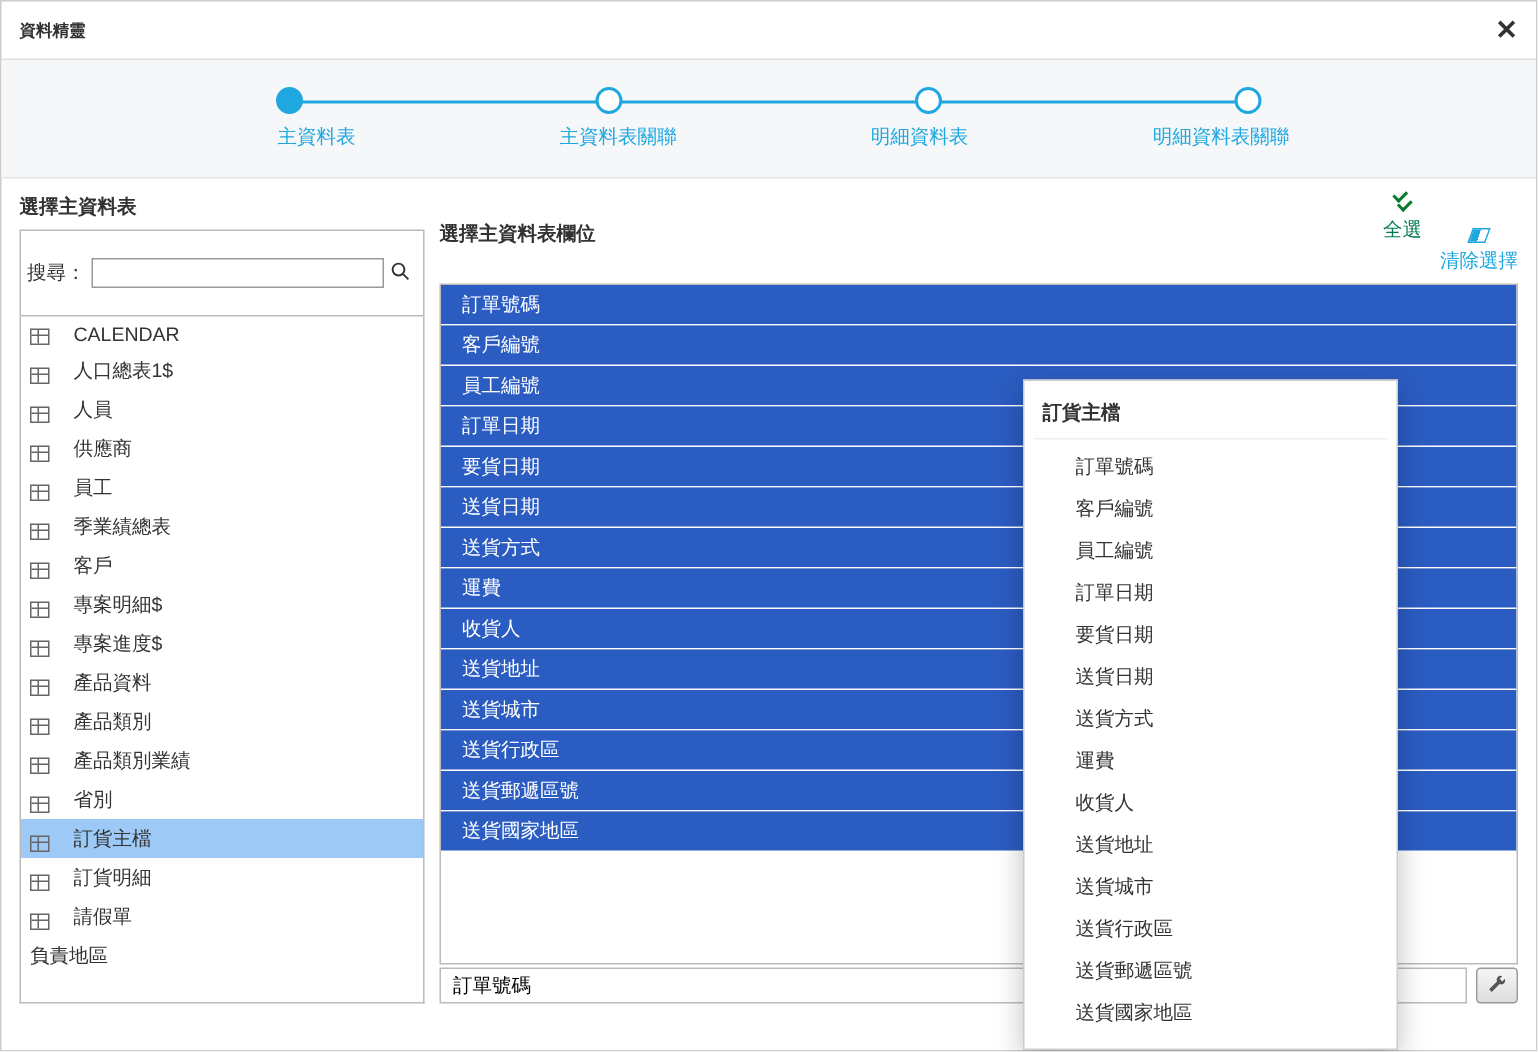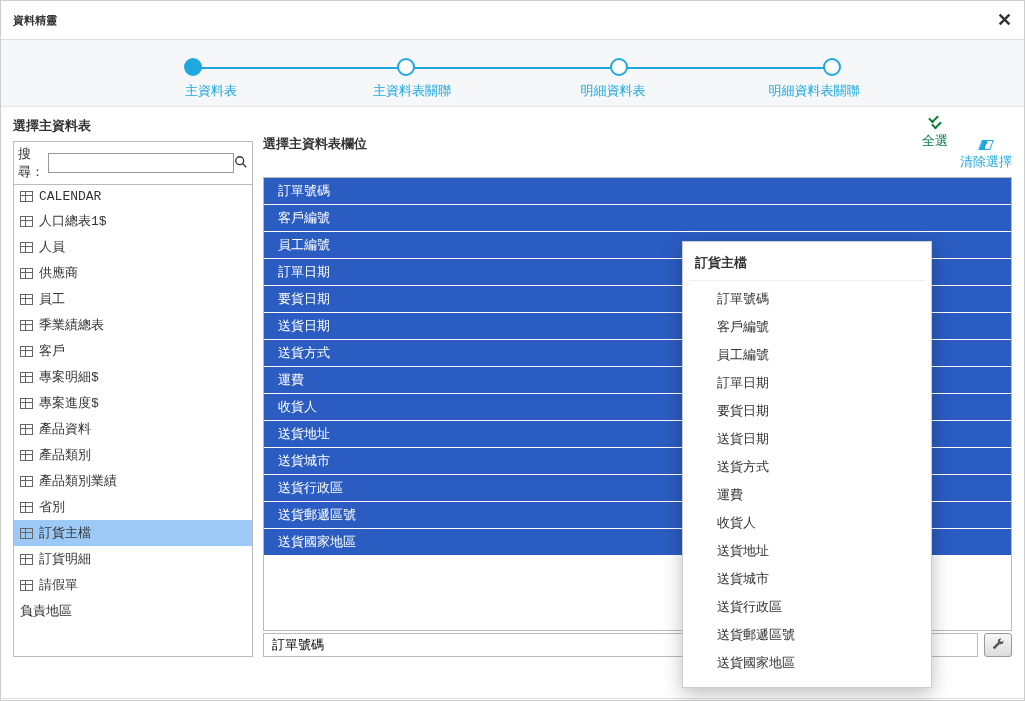--- a/index.html
+++ b/index.html
@@ -20,21 +20,21 @@
     display: flex;
     align-items: center;
     justify-content: space-between;
     padding: 8px 12px;
     border-bottom: 1px solid #ddd;
   }
   .titlebar .title { font-weight: bold; font-size: 11px; }
   .close-x { font-size: 18px; cursor: pointer; font-weight: bold; }
   .stepper {
     background: #f5f7f8;
-    padding: 18px 40px 6px;
+    padding: 18px 40px 18px;
     border-bottom: 1px solid #e5e5e5;
   }
   .step-row {
     display: flex;
     justify-content: space-between;
     position: relative;
     margin: 0 140px;
   }
   .step-line {
     position: absolute;
@@ -70,61 +70,60 @@
     text-align: center;
     color: #1fa8e0;
     font-size: 13px;
   }
   .body {
     display: flex;
     padding: 8px 12px 0;
     gap: 10px;
     height: 550px;
   }
-  .left-pane { width: 240px; display: flex; flex-direction: column; }
+  .left-pane { width: 270px; display: flex; flex-direction: column; }
   .right-pane { flex: 1; display: flex; flex-direction: column; position: relative; }
   .pane-header {
     display: flex;
     justify-content: space-between;
     align-items: center;
     font-weight: bold;
     padding: 2px 0 6px;
   }
   .actions { display: flex; gap: 12px; font-weight: normal; font-size: 13px; }
   .action { color: #007a4d; cursor: pointer; display: inline-flex; align-items: center; gap: 3px; flex-direction: column; }
   .action.clear { color: #1fa8e0; margin-top: 23px; }
   .search-row {
     display: flex;
     align-items: center;
     border: 1px solid #bbb;
-    padding: 3px 4px;
+    padding: 18px 4px;
   }
   .search-row label { margin-right: 4px; }
   .search-row input {
     flex: 1;
     border: 1px solid #999;
     height: 20px;
     padding: 0 4px;
     font-size: 13px;
   }
   .search-row .sicon {
     width: 22px; text-align: center; cursor: pointer; font-size: 14px;
   }
   .table-list {
     border: 1px solid #bbb;
     border-top: none;
     flex: 1;
     overflow: auto;
   }
   .table-item {
-    display: flex; align-items: center;
+    display: flex; align-items: flex-end;
     padding: 4px 6px;
     cursor: pointer;
-    gap: 6px;
-    font-family: Liberation Mono, monospace;
+    gap: 16px;
   }
   .table-item.selected { background: #9cc9f5; }
   .ticon {
     width: 13px; height: 11px;
     border: 1px solid #666;
     position: relative;
     display: inline-block;
   }
   .ticon::before {
     content: "";

